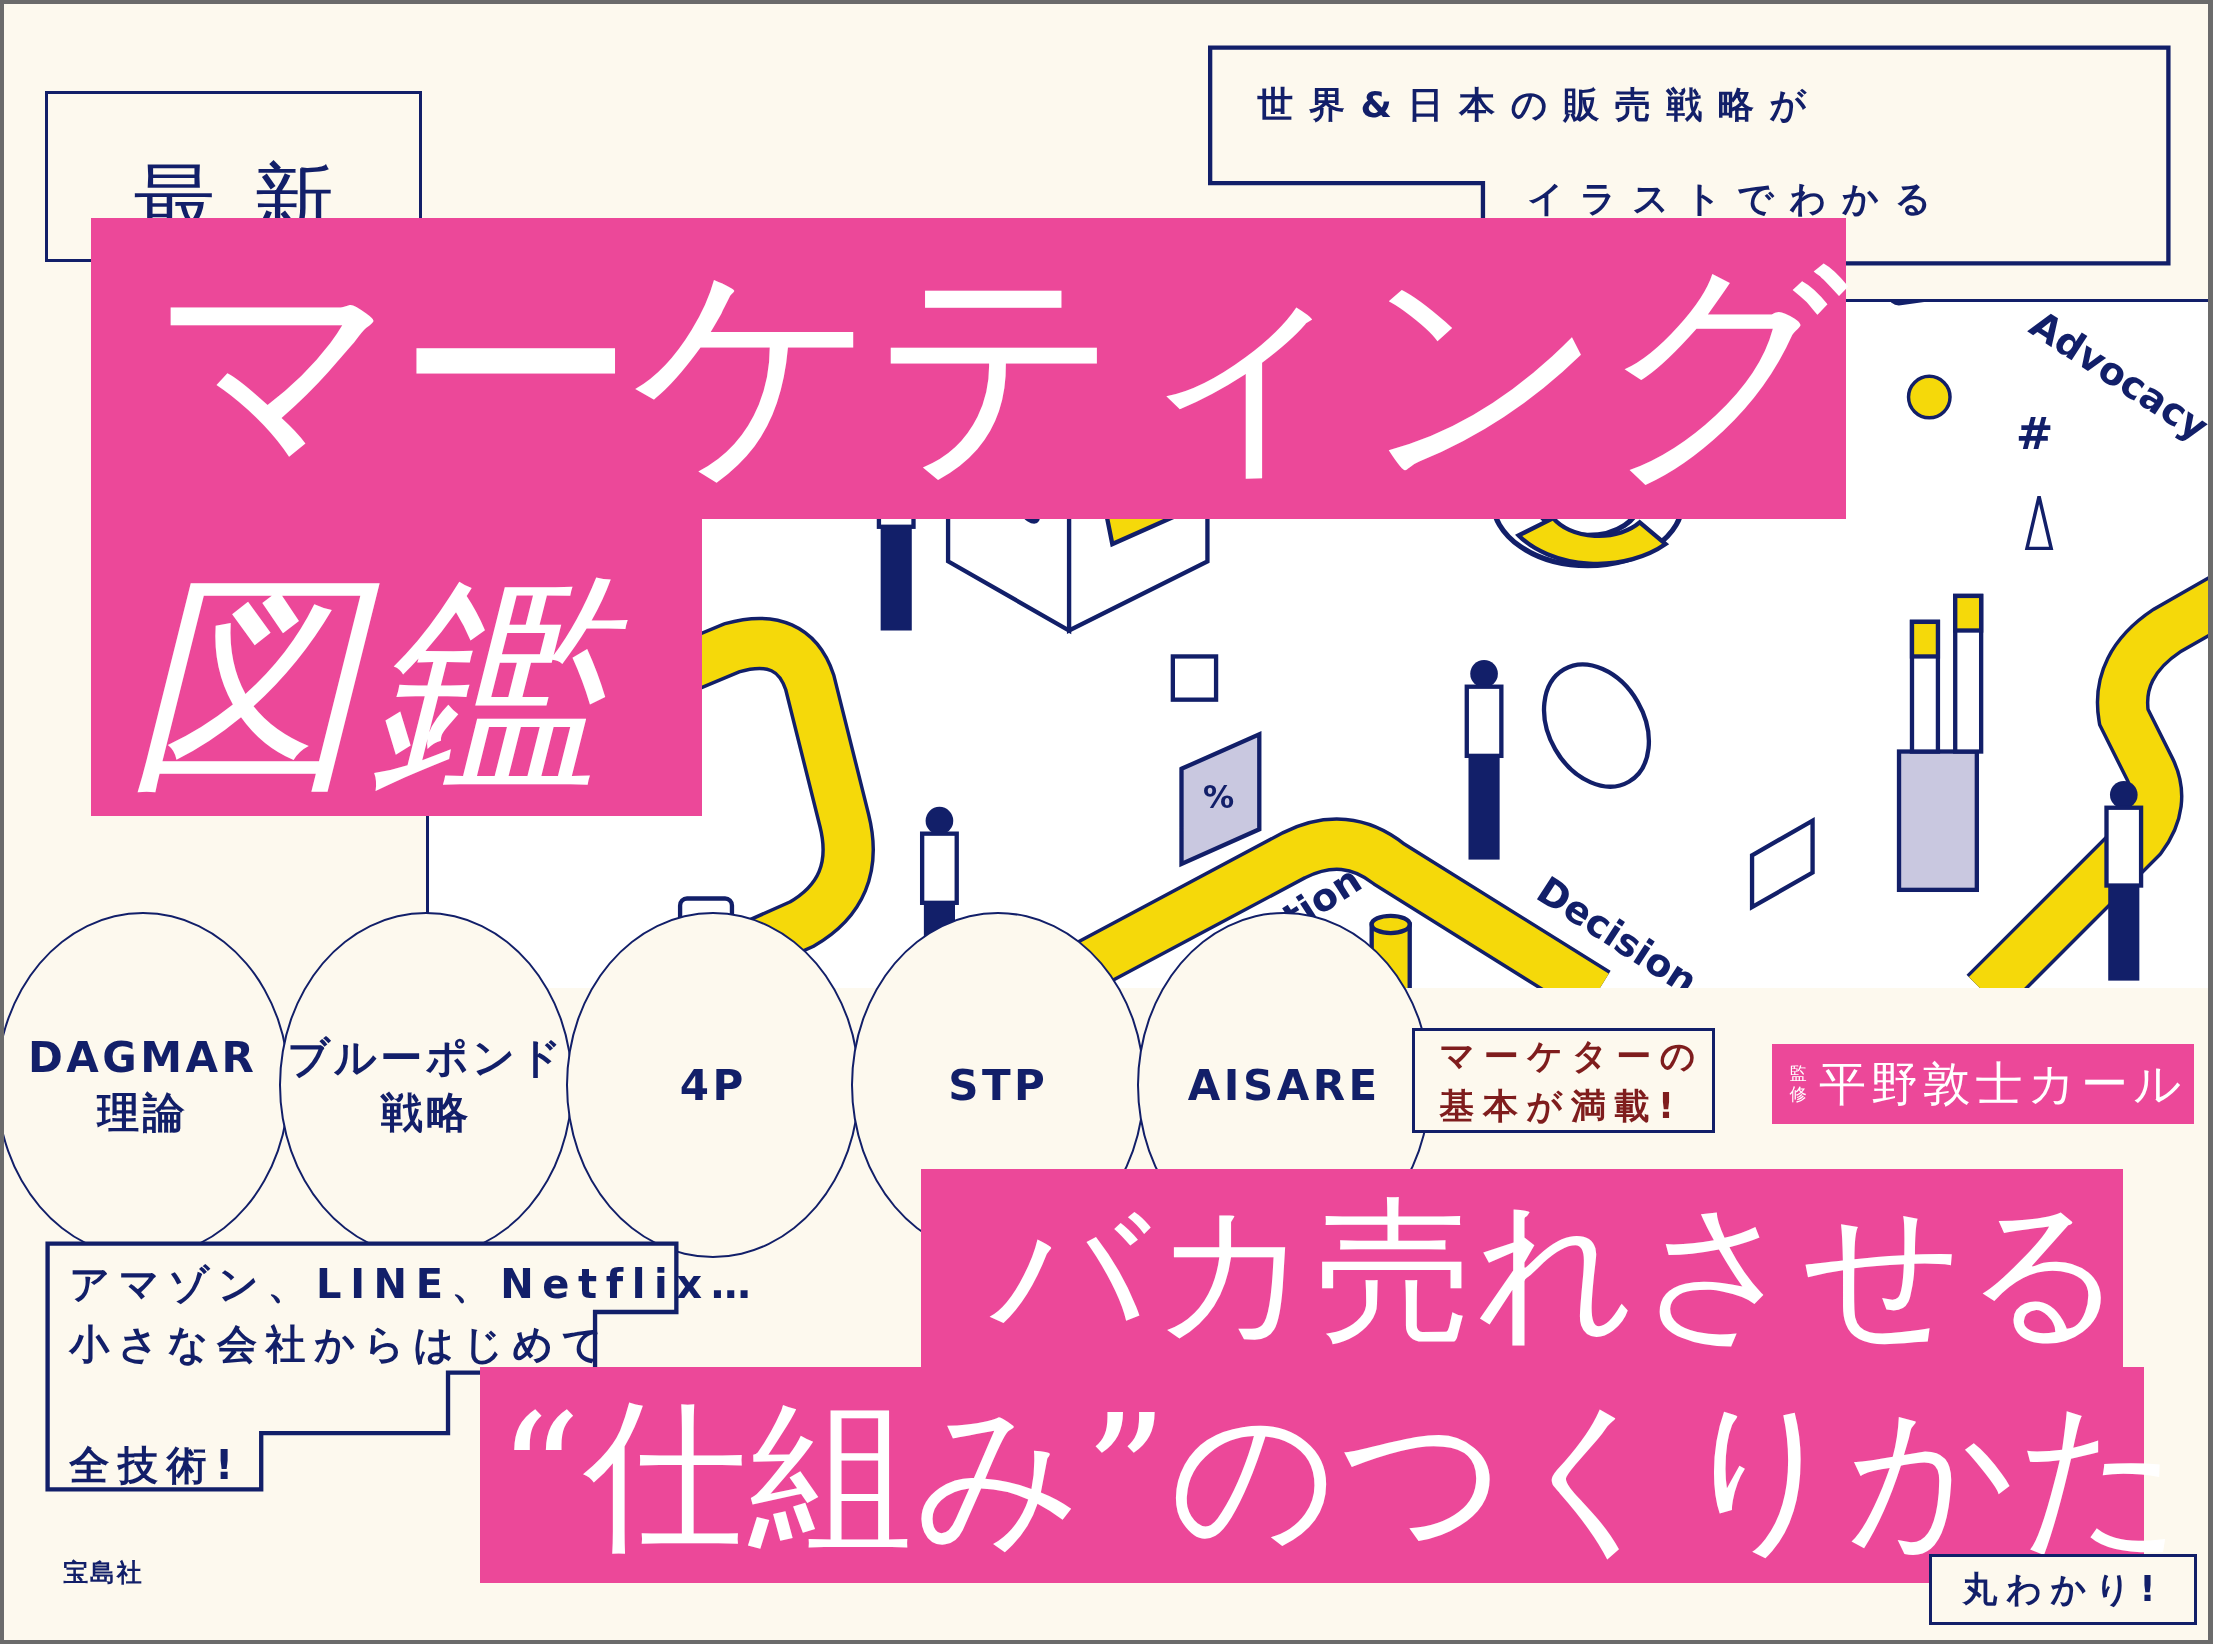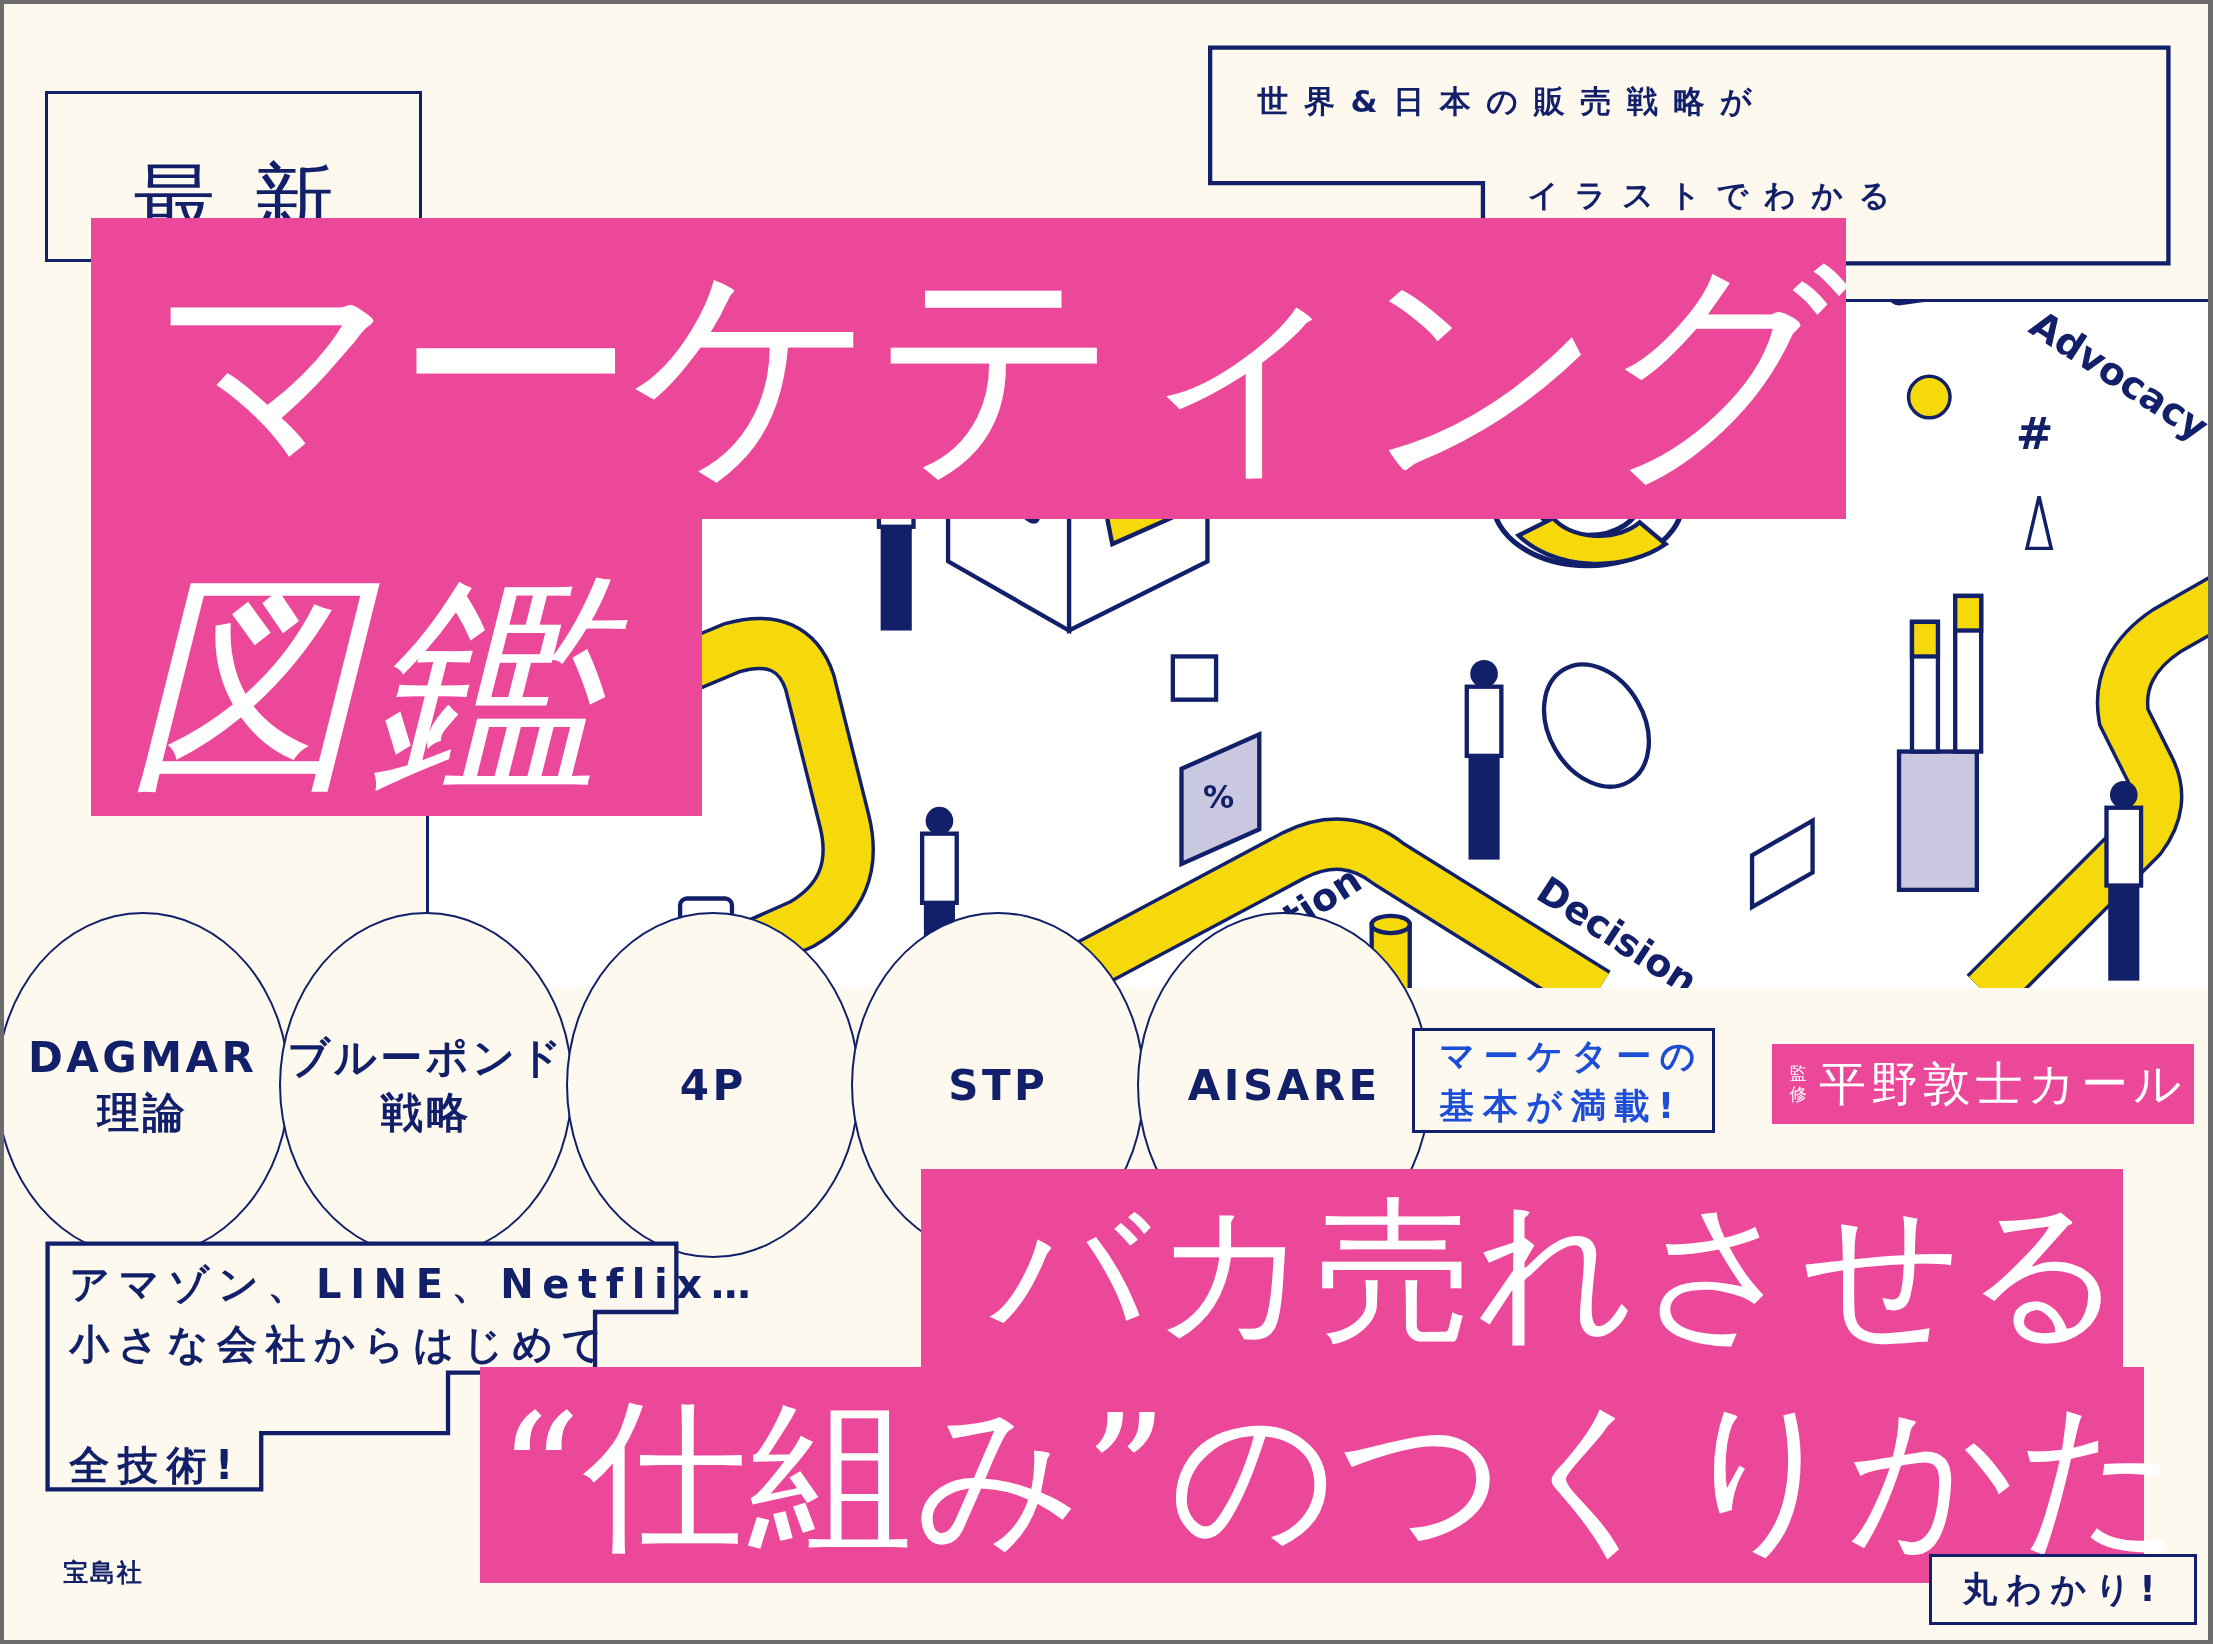--- a/index.html
+++ b/index.html
@@ -9,38 +9,38 @@
   .box { position:absolute; background:#fdf9ee; border:3.5px solid #121f69; box-sizing:border-box; }
   .serif { font-family:"DejaVu Serif", serif; }
   .abs { position:absolute; }
 
   
   #kicker { left:41px; top:87px; width:377px; height:171px; display:flex; align-items:flex-end; justify-content:center; }
   #kicker span { font-size:83px; color:#121f69; letter-spacing:35px; padding-left:35px; }
 
   
   #subtitle svg { position:absolute; left:0; top:0; }
-  .sub-line { position:absolute; font-weight:bold; color:#121f69; font-size:31px; letter-spacing:15.6px; white-space:nowrap; }
+  .sub-line { position:absolute; font-weight:bold; color:#121f69; font-size:36px; letter-spacing:15.6px; white-space:nowrap; }
 
   
   #title-main { left:87px; top:214px; width:1755px; height:301px; }
   #title-main span { position:absolute; left:61px; top:8.6px; font-size:242px; color:#fff; letter-spacing:-5.2px; white-space:nowrap; line-height:285px; }
   #title-sub { left:87px; top:515px; width:611px; height:297px; }
   #title-sub span { position:absolute; left:35px; top:16px; font-size:233px; color:#fff; line-height:297px; letter-spacing:8.6px; white-space:nowrap;font-style:italic; }
 
   
   #illustration { left:422px; top:295px; width:1792px; height:689px; background:#ffffff; border-top:3.5px solid #121f69; border-left:3.5px solid #121f69; box-sizing:border-box; overflow:hidden; }
   .ill-label { position:absolute; font-weight:bold; color:#121f69; font-size:38px; white-space:nowrap; }
 
   
   .circle { position:absolute; border:2.6px solid #121f69; border-radius:50%; background:#fdf9ee; box-sizing:border-box; display:flex; flex-direction:column; align-items:center; justify-content:center; text-align:center; }
   .circle span { font-weight:bold; color:#121f69; font-size:42px; letter-spacing:3.5px; line-height:55px; white-space:nowrap; }
 
   #tagline { left:1408px; top:1024px; width:303px; height:105px; display:flex; flex-direction:column; justify-content:center; padding-left:24px; }
-  #tagline span { font-weight:bold; color:#1d4ed8; font-size:35px; letter-spacing:8.6px; line-height:50px; white-space:nowrap; }
+  #tagline span { font-weight:bold; color:#7f1d1d; font-size:35px; letter-spacing:8.6px; line-height:50px; white-space:nowrap; }
 
   #supervisor { left:1768px; top:1040px; width:422px; height:80px; display:flex; align-items:center; padding-left:17.3px; box-sizing:border-box; }
   #supervisor .role { display:flex; flex-direction:column; color:#fff; font-size:17.3px; line-height:21px; margin-right:12px; }
   #supervisor .name { color:#fff; font-size:47px; letter-spacing:5.2px; white-space:nowrap; }
 
   
   .feat-line { position:absolute; font-weight:bold; color:#121f69; font-size:40px; letter-spacing:8.6px; white-space:nowrap; }
 
   
   #headline-top { left:917px; top:1165px; width:1202px; height:201px; }

